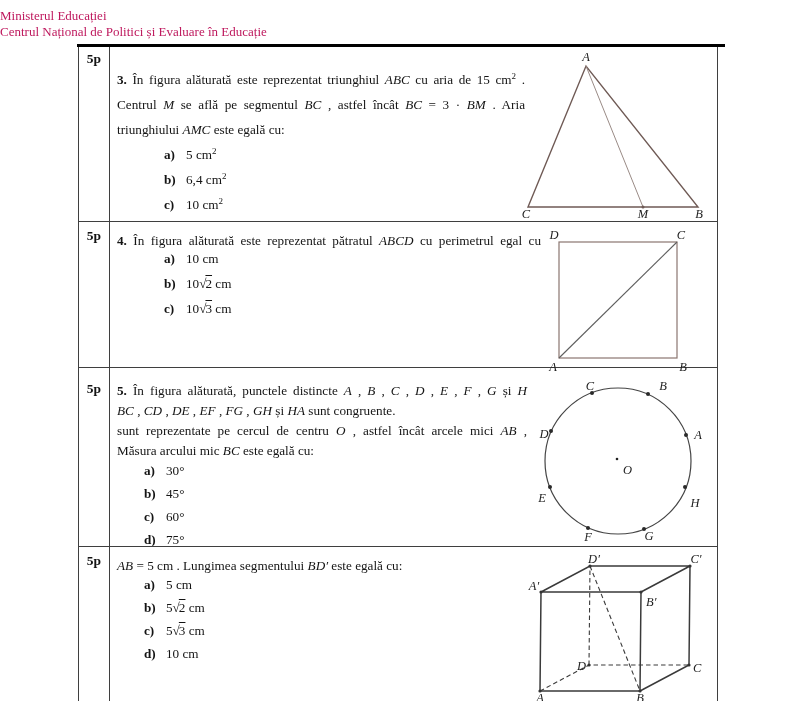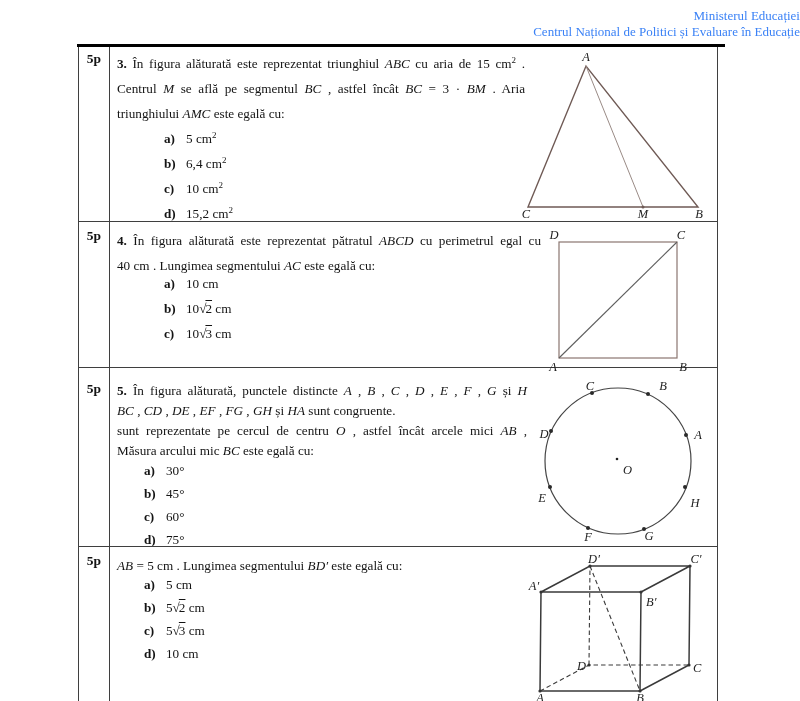--- a/index.html
+++ b/index.html
@@ -1,21 +1,21 @@
 <!DOCTYPE html>
 <html><head>
 <meta charset="utf-8">
 <style>
   html,body { margin:0; padding:0; background:#ffffff; }
   .page {
     position:relative; width:800px; height:701px; background:#fff;
     font-family:"Liberation Serif", serif; color:#141414; overflow:hidden;
   }
-  .header { position:absolute; top:8px; left:0; width:100%; text-align:right;
-            font-size:13px; line-height:16px; color:#3b82f6; }
+  .header { position:absolute; top:8px; left:0; width:100%; text-align:left;
+            font-size:13px; line-height:16px; color:#be185d; }
   .toprule { position:absolute; left:77px; top:44px; width:648px; height:3px; background:#000; }
   .doc { position:absolute; left:78px; top:47px; width:640px; height:654px;
          border-left:1px solid #3f3f3f; border-right:1px solid #3f3f3f; box-sizing:border-box; }
   .row { position:relative; display:flex; border-bottom:1px solid #3f3f3f; box-sizing:border-box; overflow:hidden; }
   .row.last { border-bottom:none; }
   .pts { flex:0 0 30px; width:30px; text-align:center; font-weight:bold; font-size:13.5px; box-sizing:border-box; }
   .content { flex:1 1 auto; border-left:1px solid #3f3f3f; padding-left:7px; box-sizing:border-box; }
   .para { font-size:13.2px; }
   .line { line-height:25px; height:25px; white-space:nowrap; text-align:justify; overflow:visible; }
   .jl { text-align-last:justify; }
@@ -43,41 +43,40 @@
     <div>Ministerul Educației</div>
     <div>Centrul Național de Politici și Evaluare în Educație</div>
   </div>
 
   <div class="toprule"></div>
 
   <div class="doc">
 
     <div class="row" style="height:175px">
       <div class="pts" style="padding-top:4px">5p</div>
-      <div class="content" style="padding-top:4px">
+      <div class="content" style="padding-top:20px">
         <div class="para" style="width:408px">
           <div class="line jl"><span class="b">3.</span><span> În figura alăturată este reprezentat triunghiul </span><span class="i">ABC</span><span> cu aria de 15 cm</span><sup>2</sup><span> .</span></div>
           <div class="line jl"><span>Centrul </span><span class="i">M</span><span> se află pe segmentul </span><span class="i">BC</span><span> , astfel încât </span><span class="i">BC</span><span> = 3 · </span><span class="i">BM</span><span> . Aria</span></div>
           <div class="line"><span>triunghiului </span><span class="i">AMC</span><span> este egală cu:</span></div>
         </div>
         <div class="opts o25">
           <div class="opt"><span class="lbl">a)</span><span class="val"><span>5 cm</span><sup>2</sup></span></div>
           <div class="opt"><span class="lbl">b)</span><span class="val"><span>6,4 cm</span><sup>2</sup></span></div>
           <div class="opt"><span class="lbl">c)</span><span class="val"><span>10 cm</span><sup>2</sup></span></div>
           <div class="opt"><span class="lbl">d)</span><span class="val"><span>15,2 cm</span><sup>2</sup></span></div>
         </div>
       </div>
     </div>
 
     <div class="row" style="height:146px">
       <div class="pts" style="padding-top:6px">5p</div>
       <div class="content" style="padding-top:6px">
         <div class="para" style="width:424px">
           <div class="line jl"><span class="b">4.</span><span> În figura alăturată este reprezentat pătratul </span><span class="i">ABCD</span><span> cu perimetrul egal cu</span></div>
-          <div class="line"><span>40 cm . Lungimea segmentului </span><span class="i">AC</span><span> este egală cu:</span></div>
         </div>
         <div class="opts o25" style="margin-top:-7px">
           <div class="opt"><span class="lbl">a)</span><span class="val"><span>10 cm</span></span></div>
           <div class="opt"><span class="lbl">b)</span><span class="val"><span>10</span><span class="rad"><span class="rsign">√</span><span class="rbody">2</span></span><span> cm</span></span></div>
           <div class="opt"><span class="lbl">c)</span><span class="val"><span>10</span><span class="rad"><span class="rsign">√</span><span class="rbody">3</span></span><span> cm</span></span></div>
         </div>
       </div>
     </div>
 
     <div class="row" style="height:179px">

